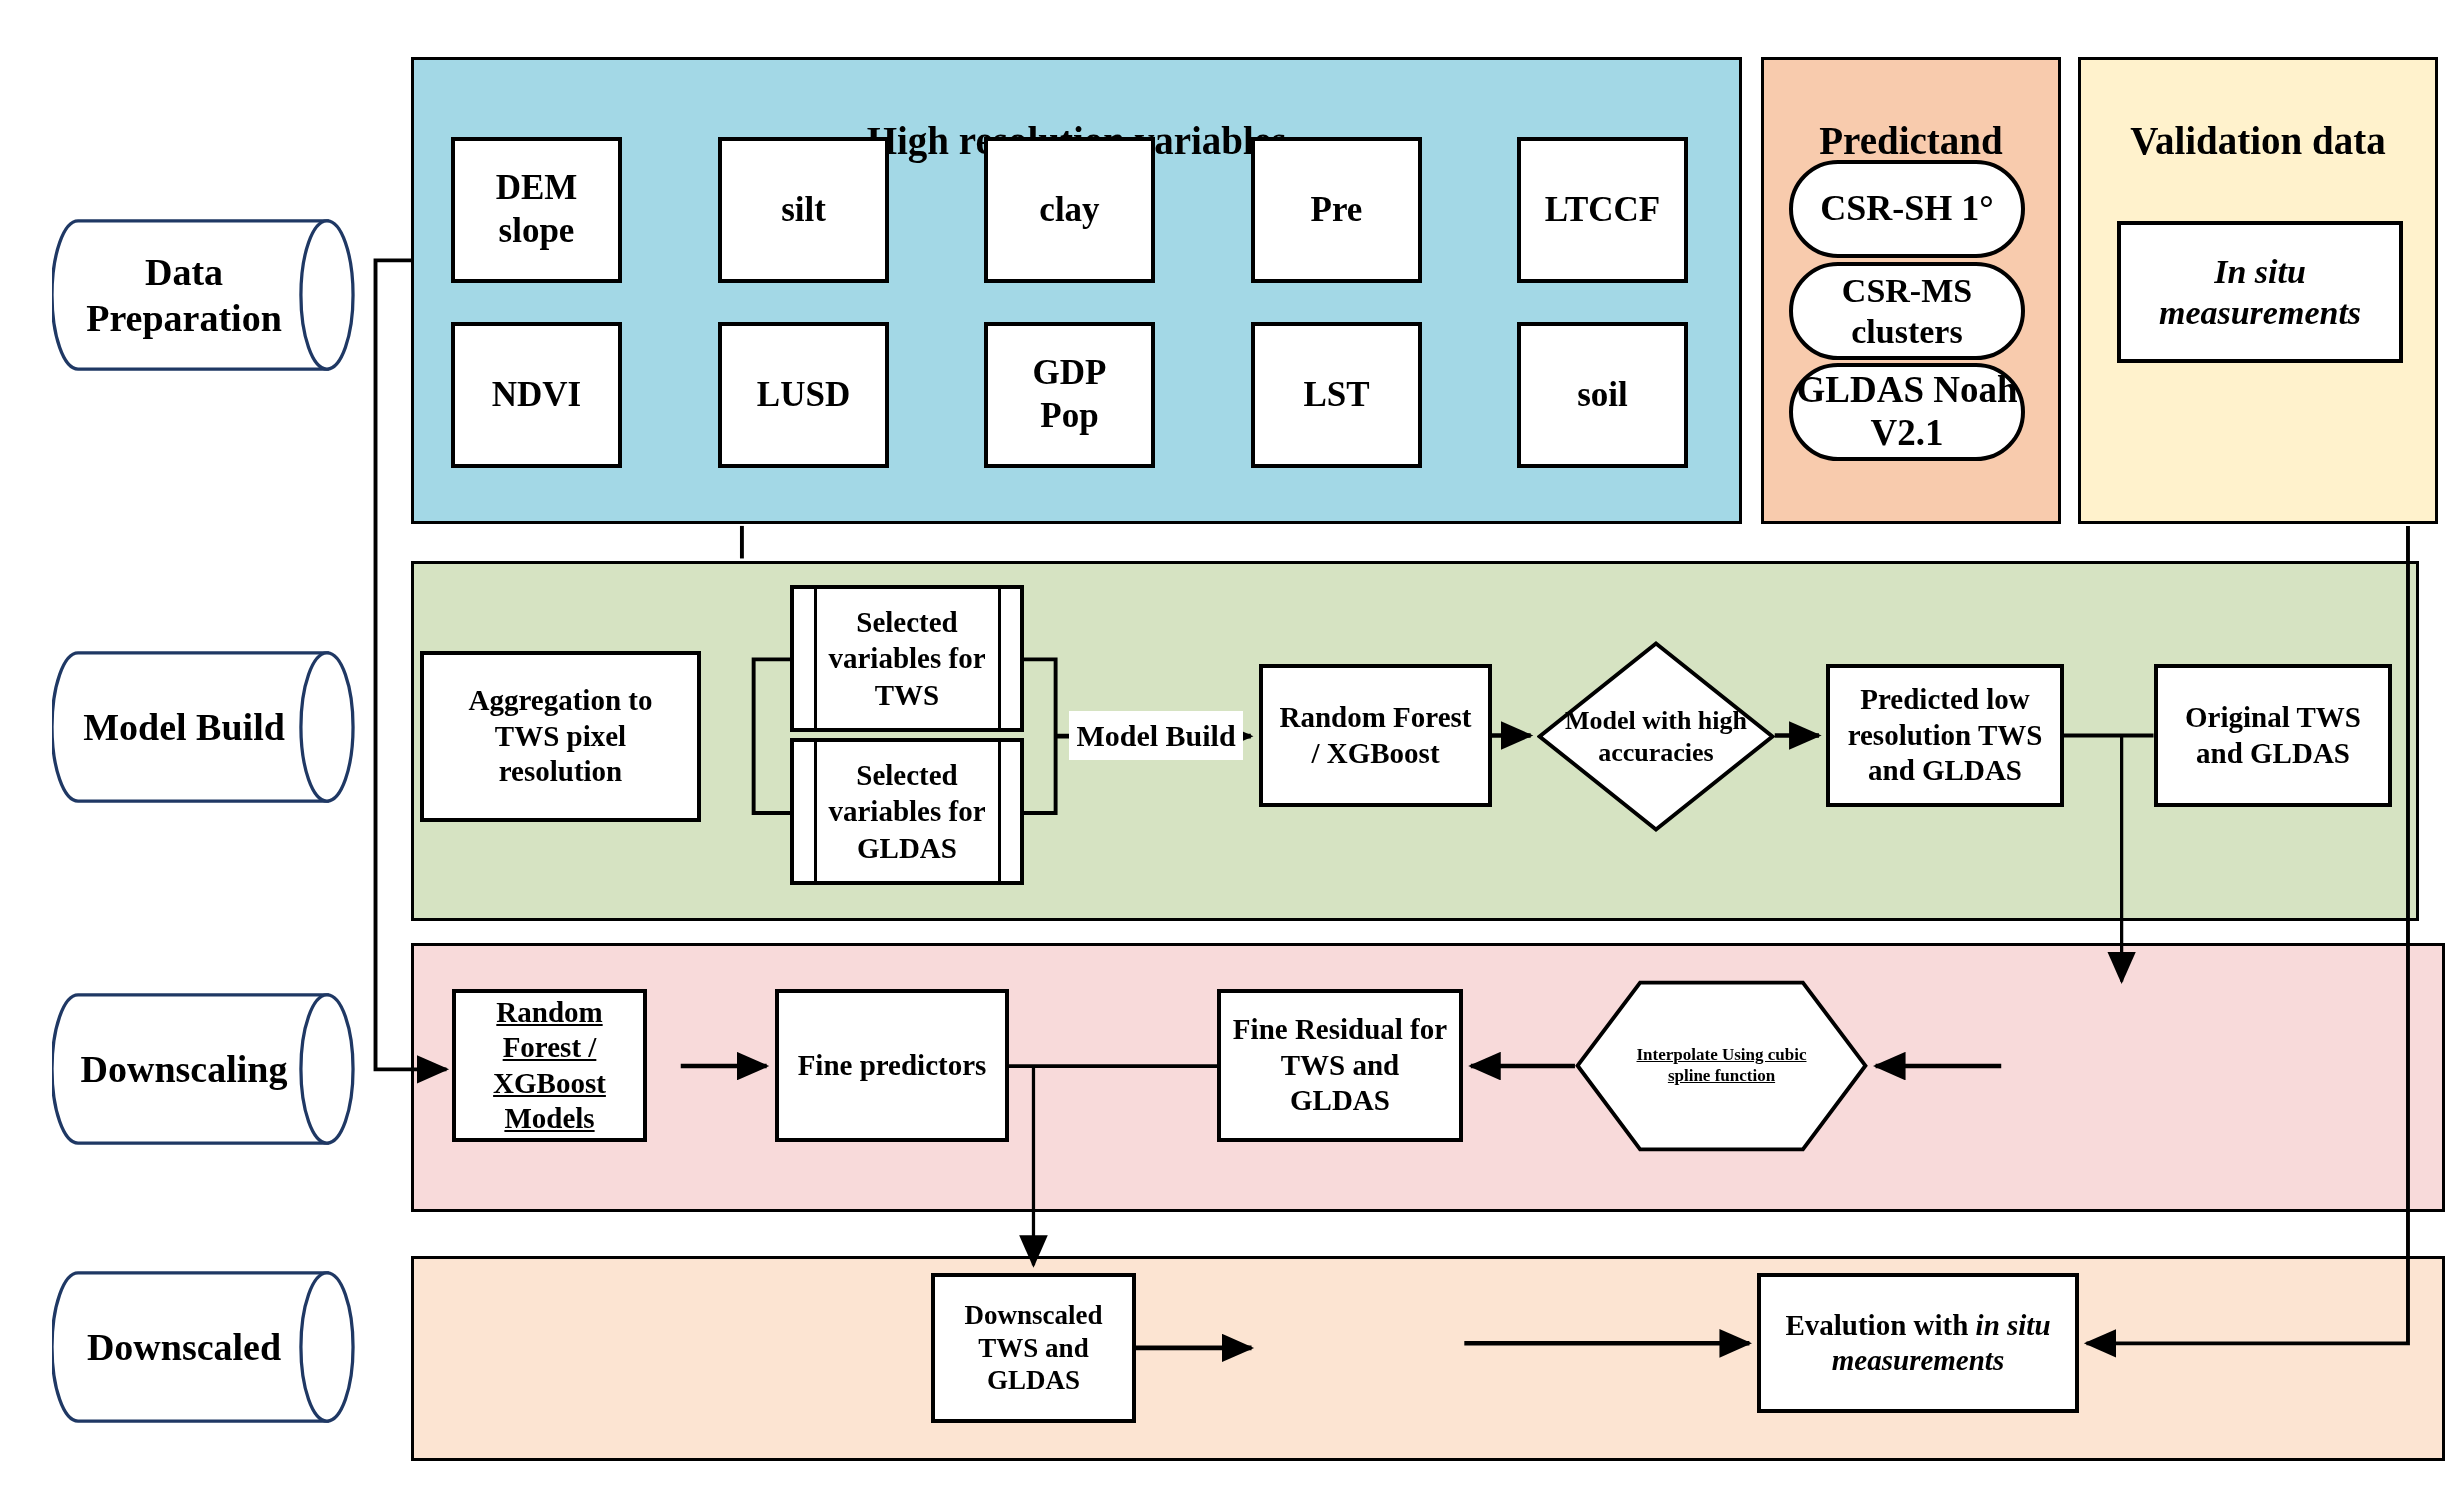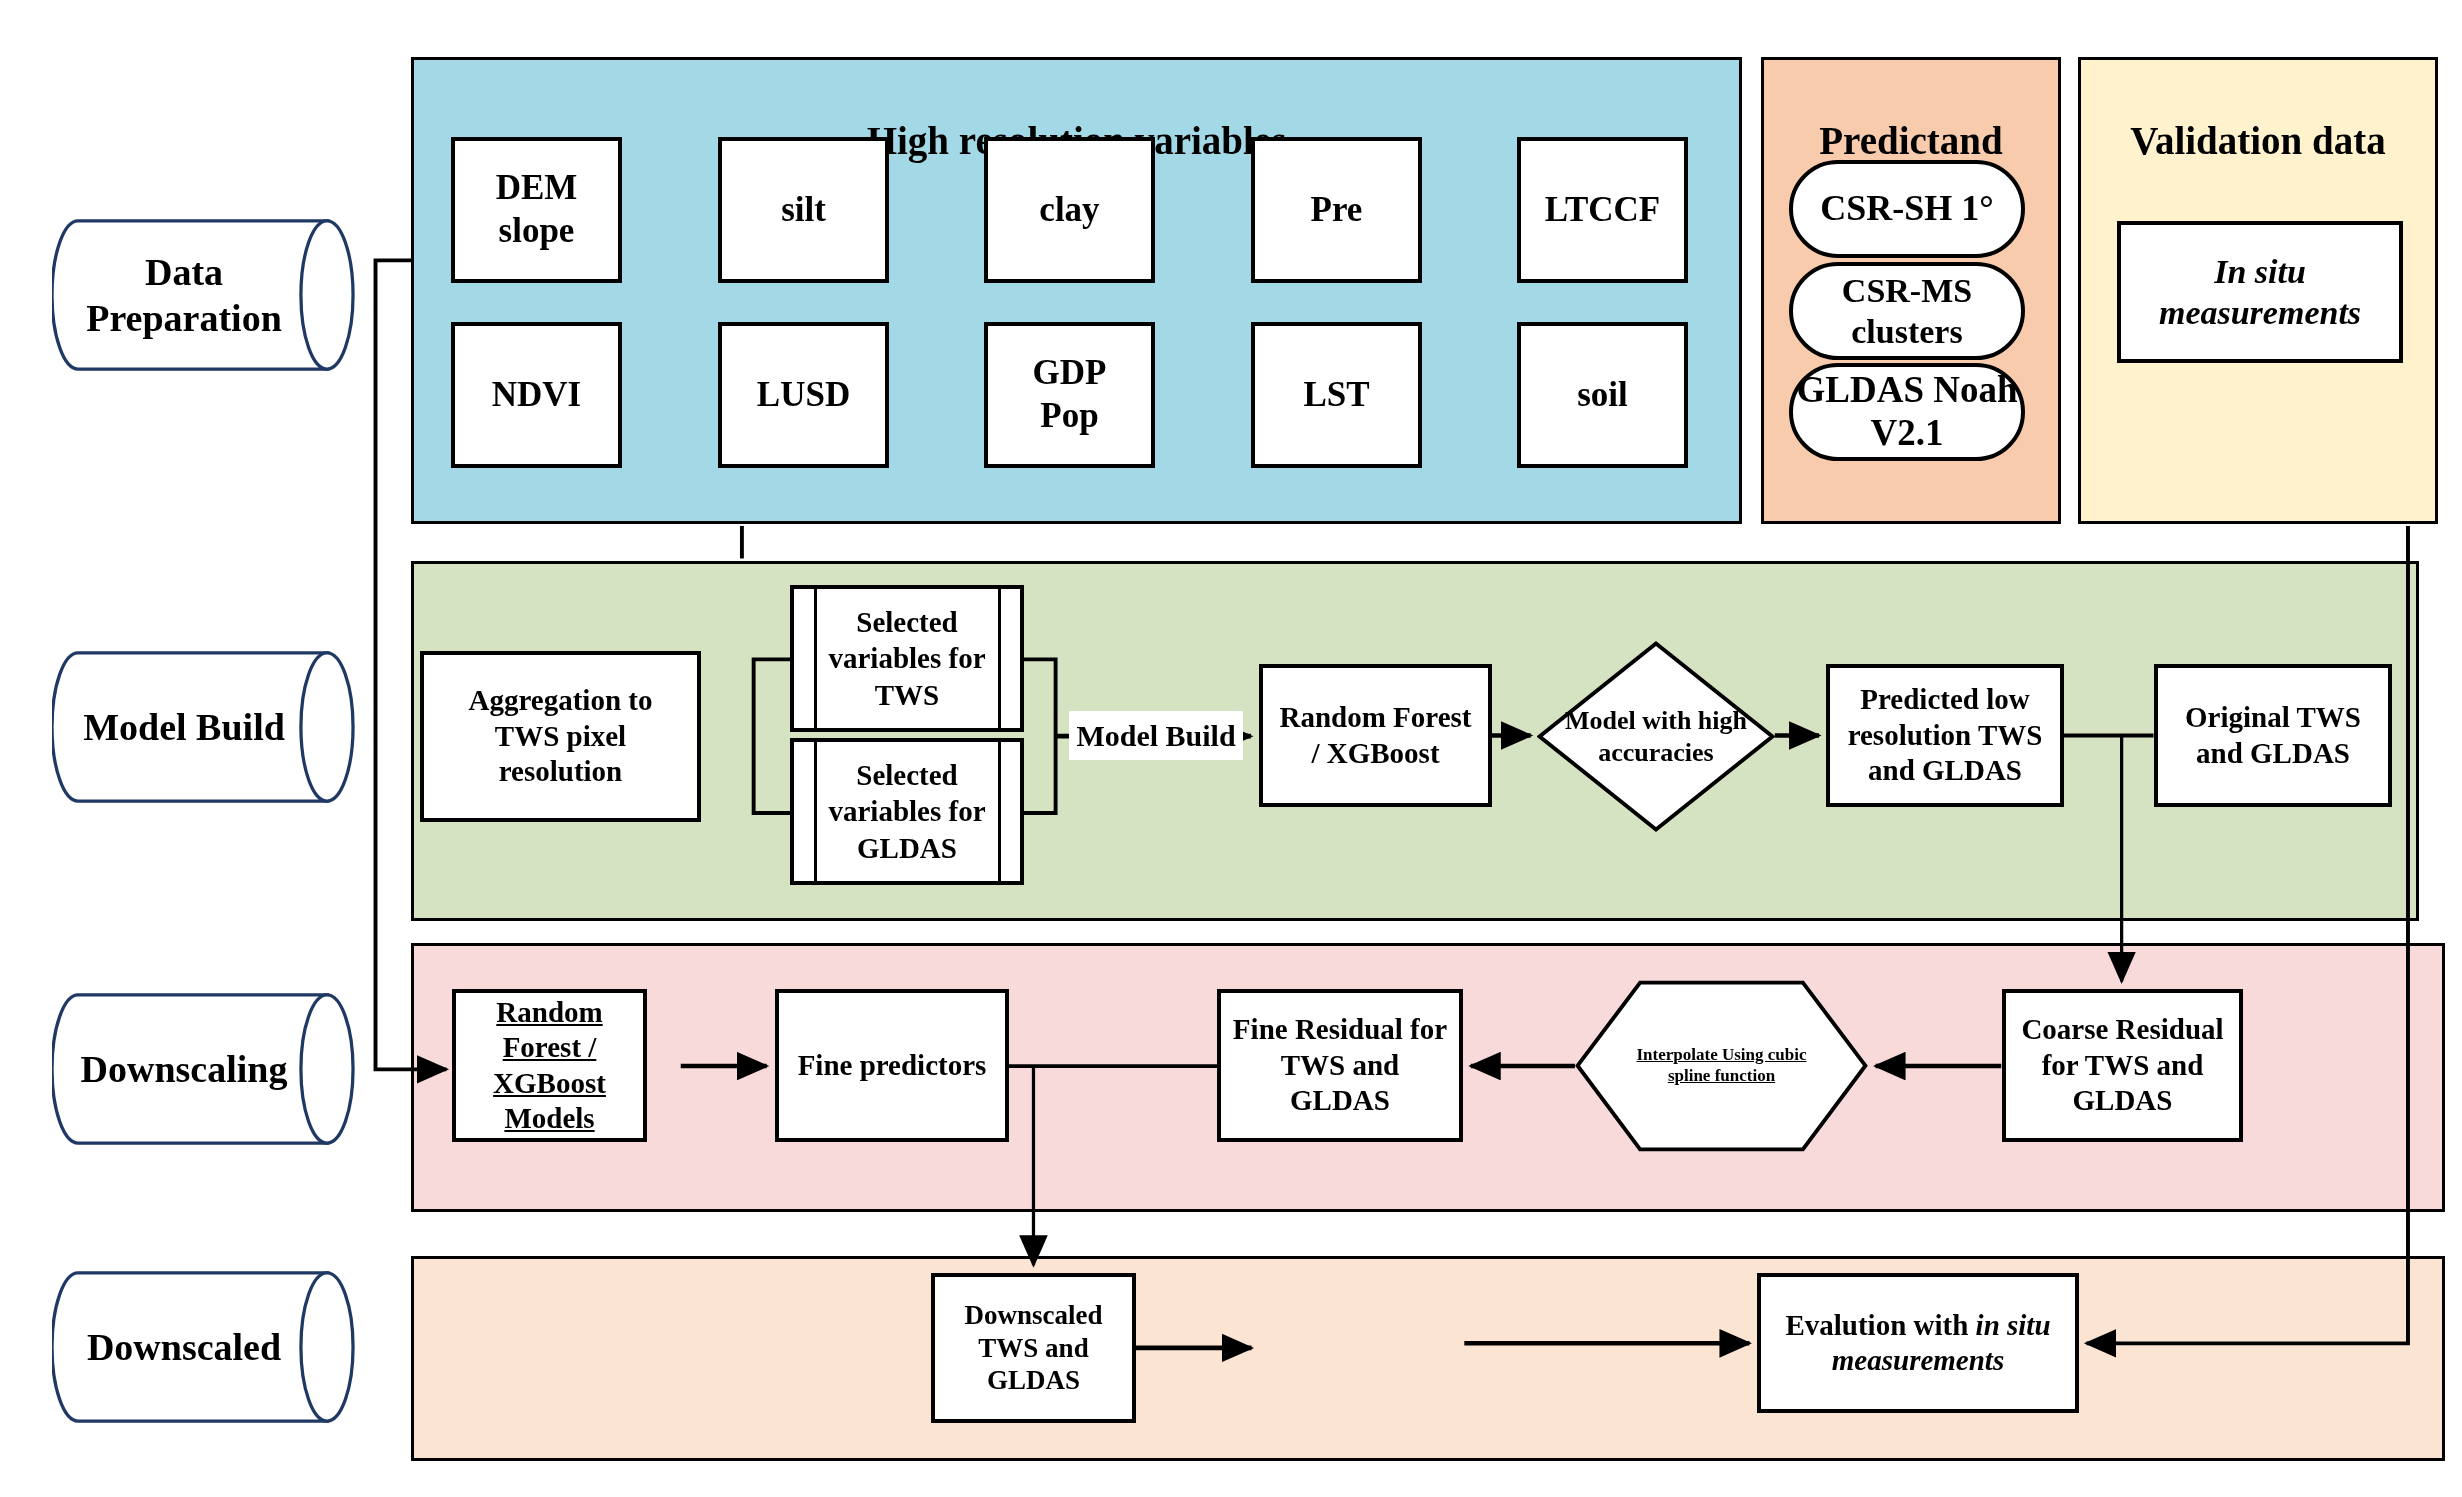--- a/index.html
+++ b/index.html
@@ -172,21 +172,20 @@
 
   <div class="wbox p-lbl" style="left:452px;top:989px;width:195px;height:153px;text-decoration:underline;">Random Forest / XGBoost Models</div>
   <div class="wbox p-lbl" style="left:775px;top:989px;width:234px;height:153px;">Fine predictors</div>
   <div class="wbox p-lbl" style="left:1217px;top:989px;width:246px;height:153px;">Fine Residual for TWS and GLDAS</div>
   <div class="shape" style="left:1575px;top:980px;width:293px;height:172px;">
     <svg viewBox="0 0 450 265" preserveAspectRatio="none">
       <polygon points="4,132 100,4 350,4 446,132 350,261 100,261" fill="#fff" stroke="#000" stroke-width="6"></polygon>
     </svg>
     <div class="slbl hex-lbl">Interpolate Using cubic spline function</div>
   </div>
-  <div class="wbox p-lbl" style="left:2002px;top:989px;width:241px;height:153px;">Coarse Residual for TWS and GLDAS</div>
 
   <div class="wbox v-lbl" style="left:931px;top:1273px;width:205px;height:150px;">Downscaled TWS and GLDAS</div>
   <div class="wbox ev-lbl" style="left:1757px;top:1273px;width:322px;height:140px;">
     <span><span>Evalution with </span><span class="it">in situ measurements</span></span>
   </div>
 
 </div>
 
 
 </body></html>

